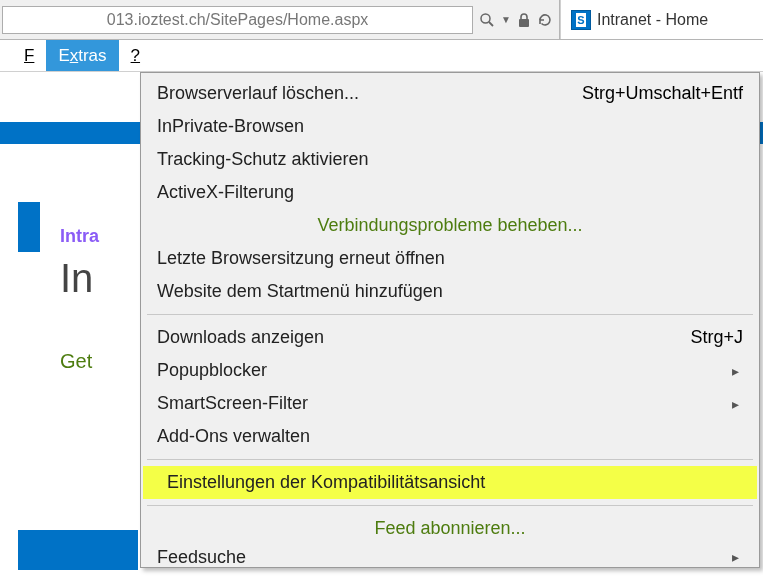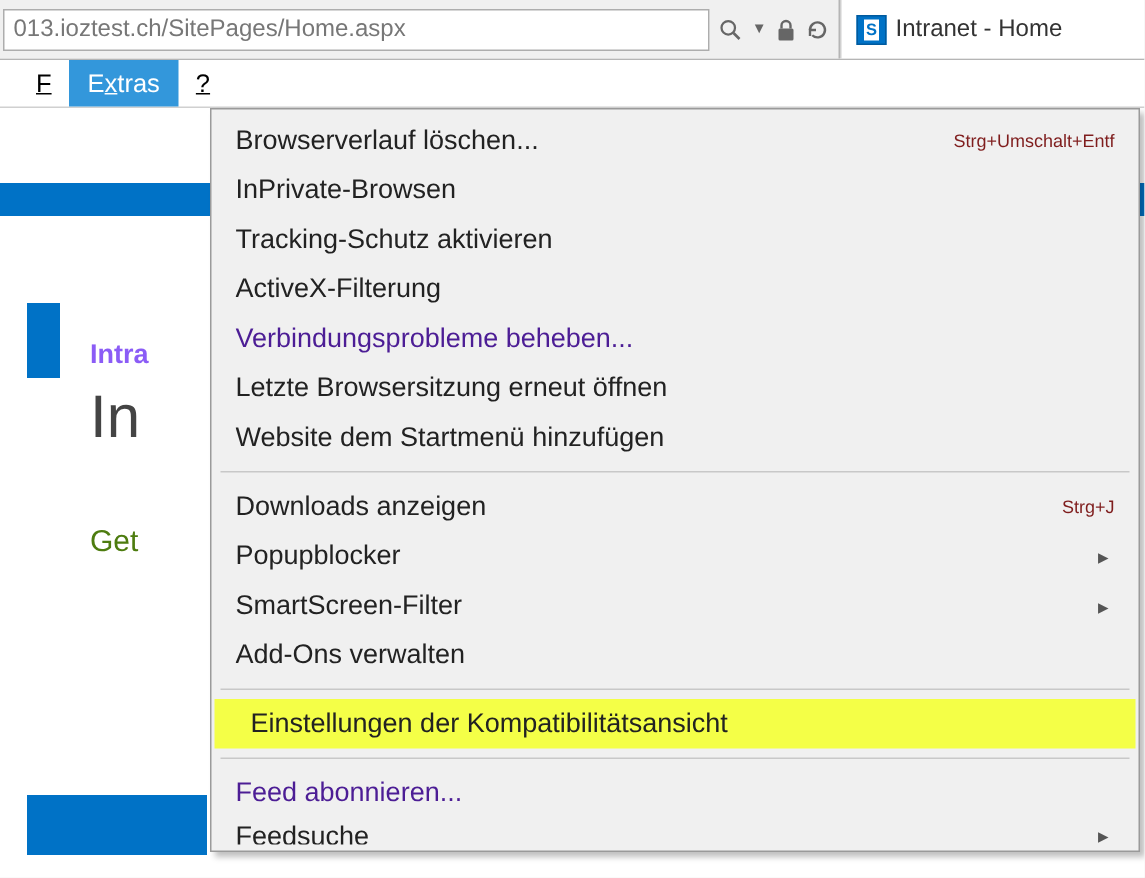--- a/index.html
+++ b/index.html
@@ -34,20 +34,21 @@
     margin: 4px 2px;
     background: #fff;
     border: 1px solid #adadad;
     display: flex;
     align-items: center;
     padding: 0 6px;
     color: #777;
     font-size: 16px;
     overflow: hidden;
     white-space: nowrap;
+    justify-content: center;
   }
   .url-icons {
     display: flex;
     gap: 6px;
     align-items: center;
     padding: 0 6px 0 4px;
     color: #555;
   }
   .tab-cell {
     flex: 1;
@@ -153,24 +154,24 @@
     font-size: 18px;
   }
   .dd-item {
     display: flex;
     align-items: center;
     padding: 6px 14px;
     color: #222;
     cursor: default;
     position: relative;
   }
-  .dd-item.disabled { color: #4c1d95; }
+  .dd-item.disabled { color: #4d7c0f; text-align: center; }
   .dd-item.highlight { background: #f4ff47; padding-left: 24px; }
   .dd-label { flex: 1; white-space: nowrap; overflow: hidden; text-overflow: clip; }
-  .dd-shortcut { color: #7f1d1d; font-size: 12px; }
+  .dd-shortcut { color: #000000; font-size: 18px; }
   .dd-sep {
     height: 1px;
     background: #c8c8c8;
     margin: 6px 4px;
   }
   .dd-sub {
     font-size: 14px;
     color: #555;
     padding-right: 4px;
   }

